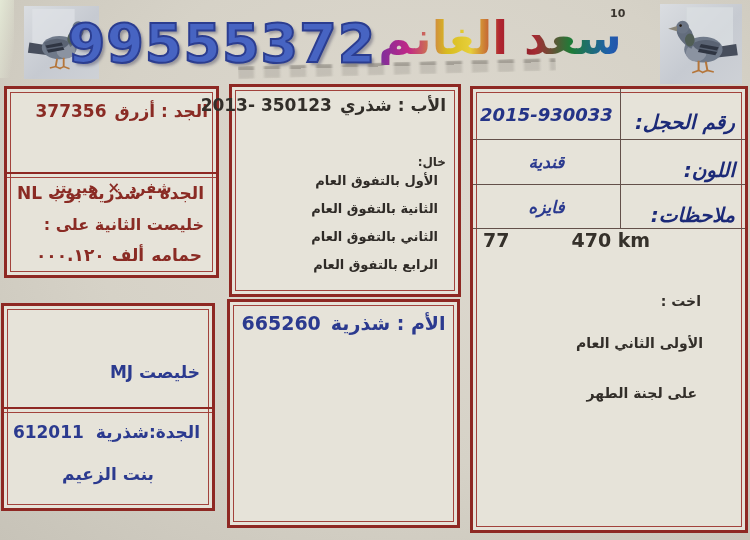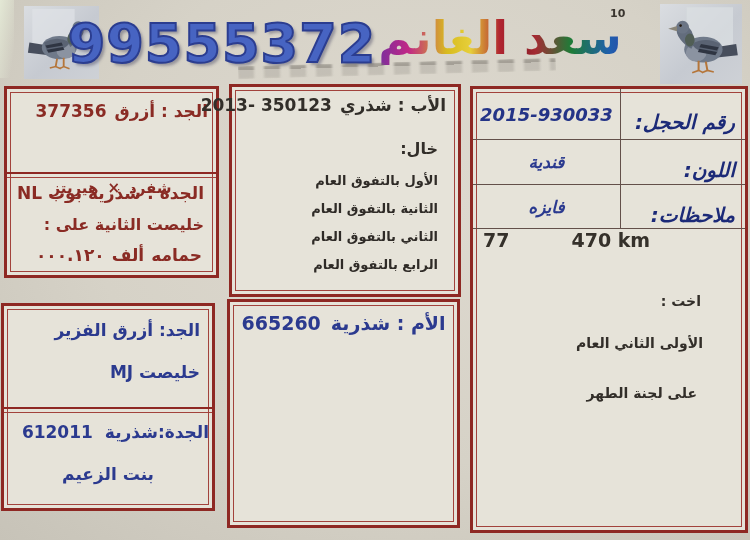--- a/index.html
+++ b/index.html
@@ -121,42 +121,39 @@
       <span class="maroon rtl">خليصت الثانية على :</span>
     </div>
     <div class="line l-end" style="top:156px;padding-right:14px;gap:7px;font-size:17px;font-weight:bold;">
       <span class="maroon num-override">٠٠٠.١٢٠</span>
       <span class="maroon rtl">ألف</span>
       <span class="maroon rtl">حمامه</span>
     </div>
   </div>
 
   <div class="pbox" style="left:1px;top:303px;width:214px;height:208px;">
-    <div class="line l-end" style="top:14px;padding-right:12px;font-size:17px;font-weight:bold;">
-      <span class="navy rtl">الجد: أزرق الفزير</span>
-    </div>
     <div class="line l-end" style="top:56px;padding-right:12px;font-size:17px;font-weight:bold;">
       <span class="navy rtl">خليصت MJ</span>
     </div>
     <div class="divider" style="top:101px;"></div>
-    <div class="line l-end" style="top:116px;padding-right:3px;gap:12px;font-size:17px;font-weight:bold;text-align:center;">
+    <div class="line l-end" style="top:116px;padding-right:12px;gap:12px;font-size:17px;font-weight:bold;text-align:center;">
       <span class="navy num-ltr">612011</span>
       <span class="navy rtl">الجدة:شذرية</span>
     </div>
     <div class="line l-center" style="top:158px;font-size:17px;font-weight:bold;">
       <span class="navy rtl">بنت الزعيم</span>
     </div>
   </div>
 
   <div class="pbox" style="left:229px;top:84px;width:232px;height:213px;">
     <div class="line l-end" style="top:8px;padding-right:12px;gap:8px;font-size:17px;font-weight:bold;">
       <span class="ink num-ltr">2013- 350123</span>
       <span class="ink rtl">الأب : شذري</span>
     </div>
-    <div class="line l-end" style="top:52px;padding-right:20px;font-size:16px;font-weight:bold;">
+    <div class="line l-end" style="top:68px;padding-right:12px;font-size:12px;font-weight:bold;">
       <span class="ink rtl">خال:</span>
     </div>
     <div class="ach" style="top:86px;">
       <span class="rtl">الأول بالتفوق العام</span>
     </div>
     <div class="ach" style="top:114px;">
       <span class="rtl">الثانية بالتفوق العام</span>
     </div>
     <div class="ach" style="top:142px;">
       <span class="rtl">الثاني بالتفوق العام</span>

